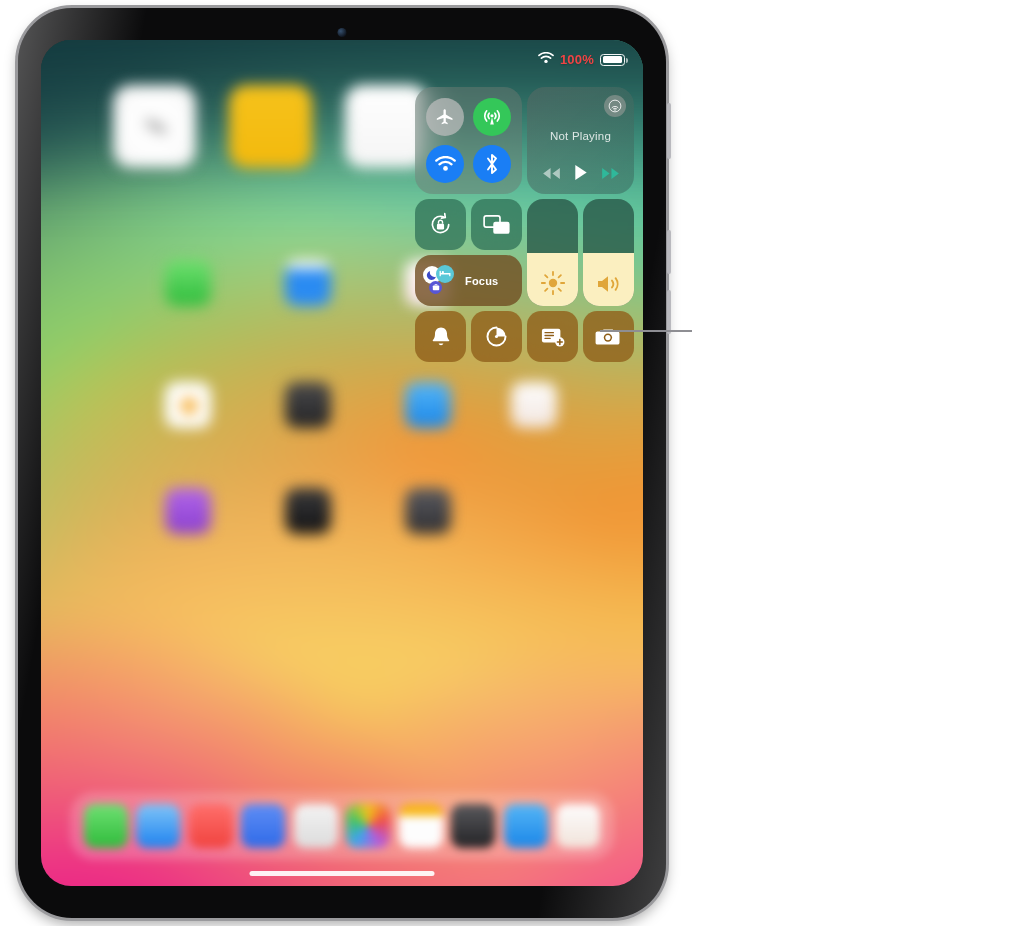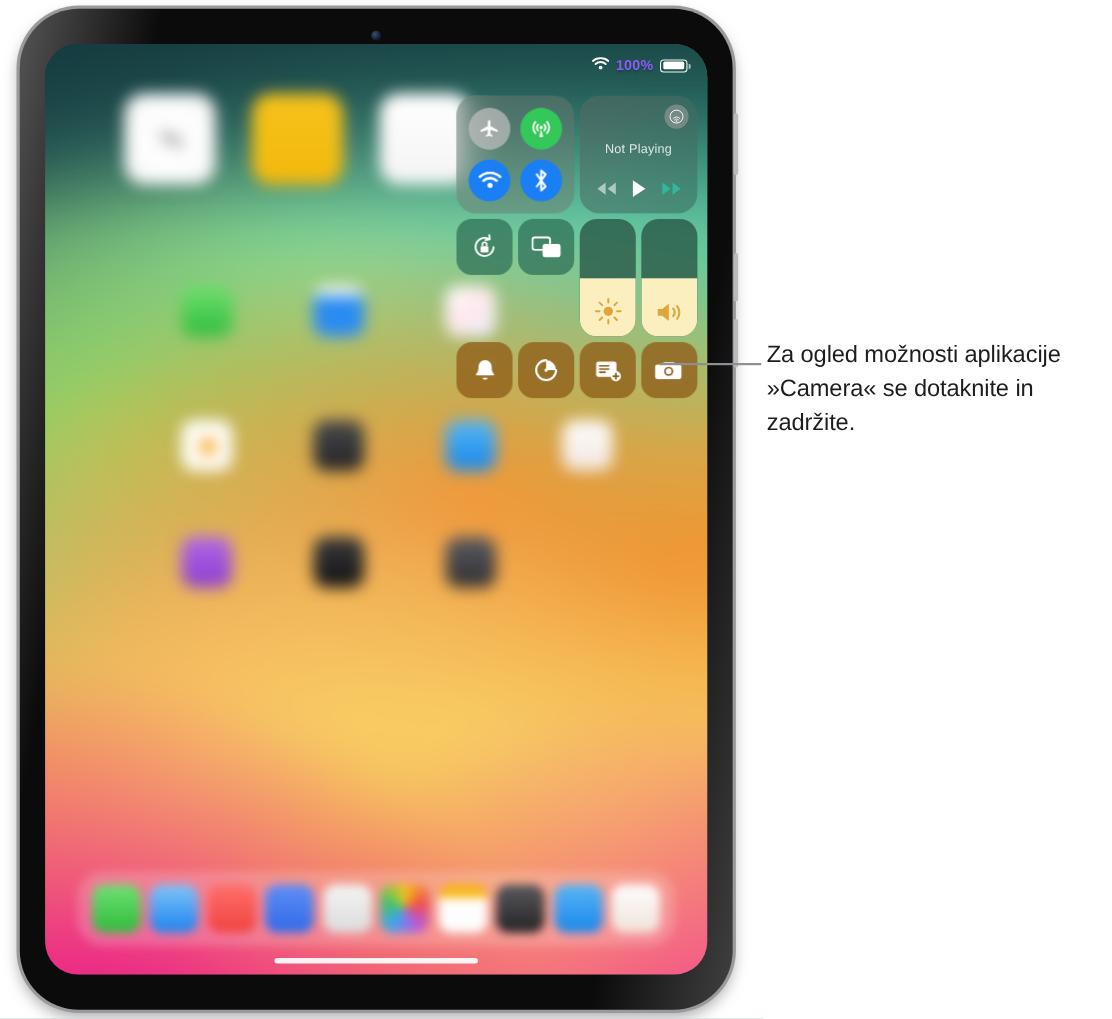--- a/index.html
+++ b/index.html
@@ -71,21 +71,21 @@
 
   
   .blurlayer { position: absolute; inset: 0; filter: blur(7px); }
   .widget { position: absolute; border-radius: 18px; }
   .appicon { position: absolute; width: 46px; height: 46px; border-radius: 12px; }
 
   
   #statusbar {
     position: absolute; right: 18px; top: 12px;
     display: flex; align-items: center; gap: 6px;
-    color: #8b5cf6; font-size: 13px; font-weight: 600;
+    color: #ef4444; font-size: 13px; font-weight: 600;
     letter-spacing: .2px;
     text-shadow: 0 1px 2px rgba(0,0,0,.25);
   }
   #battery-shell {
     width: 25px; height: 12px; border-radius: 3.5px;
     border: 1.6px solid rgba(255,255,255,.95);
     position: relative; display:flex; align-items:center;
   }
   #battery-shell::after {
     content:""; position:absolute; right:-4px; top:3.5px;
@@ -381,20 +381,42 @@
         <div id="volume-slider" class="slider">
           <div class="slider-fill" style="height:50%;"></div>
           <div class="slider-glyph">
             <svg width="28" height="24" viewBox="0 0 28 24" fill="none">
               <path d="M3 9h4l6-4.8v15.6L7 15H3V9z" fill="#e0a63a"></path>
               <path d="M17 8.6a5.4 5.4 0 010 6.8M20.6 6.2a9.4 9.4 0 010 11.6" stroke="#e0a63a" stroke-width="1.9" stroke-linecap="round"></path>
             </svg>
           </div>
         </div>
 
+        <div id="focus-tile">
+          <div id="focus-badges">
+            <span class="fbadge" id="fb-moon">
+              <svg width="12" height="12" viewBox="0 0 14 14">
+                  <path d="M11.6 8.9A5.3 5.3 0 014.8 2.2a5.4 5.4 0 106.8 6.7z" fill="#3b4ac9"></path>
+                </svg>
+            </span>
+            <span class="fbadge" id="fb-bed">
+              <svg width="12" height="11" viewBox="0 0 14 12" fill="none">
+                <path d="M1.4 8.6V3.6M1.4 6.3h11.2v2.3" stroke="#fff" stroke-width="1.5" stroke-linecap="round"></path>
+                <circle cx="4.5" cy="4.4" r="1.3" fill="#fff"></circle>
+              </svg>
+            </span>
+            <span class="fbadge" id="fb-work">
+              <svg width="8" height="8" viewBox="0 0 10 10" fill="none">
+                <rect x="1" y="3" width="8" height="6" rx="1" fill="#fff"></rect>
+                <path d="M3.6 3V2.1h2.8V3" stroke="#fff" stroke-width="1.1"></path>
+              </svg>
+            </span>
+          </div>
+          <span id="focus-label">Focus</span>
+        </div>
 
         <div id="silent-tile" class="cc-tile brown">
           <svg width="22" height="24" viewBox="0 0 22 24" fill="none">
             <path d="M11 2.4c-3.5 0-6 2.8-6 6.2 0 4.2-1.3 5.6-2.1 6.5-.4.4-.1 1.1.5 1.1h15.2c.6 0 .9-.7.5-1.1-.8-.9-2.1-2.3-2.1-6.5 0-3.4-2.5-6.2-6-6.2z" fill="#fff"></path>
             <path d="M8.6 18.4a2.5 2.5 0 004.8 0H8.6z" fill="#fff"></path>
           </svg>
         </div>
         <div id="timer-tile" class="cc-tile brown">
           <svg width="25" height="25" viewBox="0 0 26 26" fill="none">
             <path d="M13 3.6a9.4 9.4 0 109.4 9.4" stroke="#fff" stroke-width="2" stroke-linecap="round"></path>
@@ -418,15 +440,14 @@
             <circle cx="13.4" cy="11.6" r="4.3" fill="#8f5e18"></circle>
             <circle cx="13.4" cy="11.6" r="2.7" fill="#fff"></circle>
           </svg>
         </div>
 
       </div>
     </div>
   </div>
 
   <div id="leader-line"></div>
-  <div id="callout-text">Za ogled možnosti aplikacije »Camera« se dotaknite in zadržite.</div>
 
 </div>
 
 </body></html>

